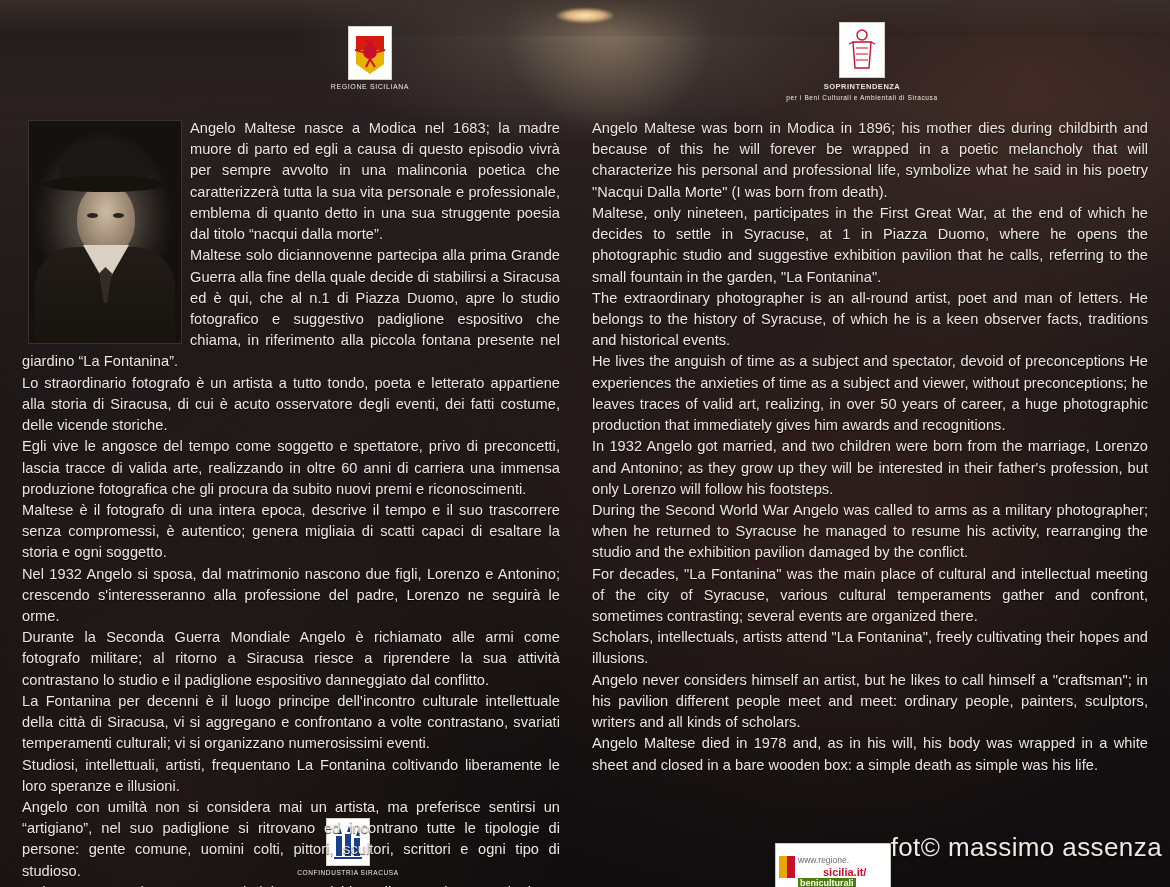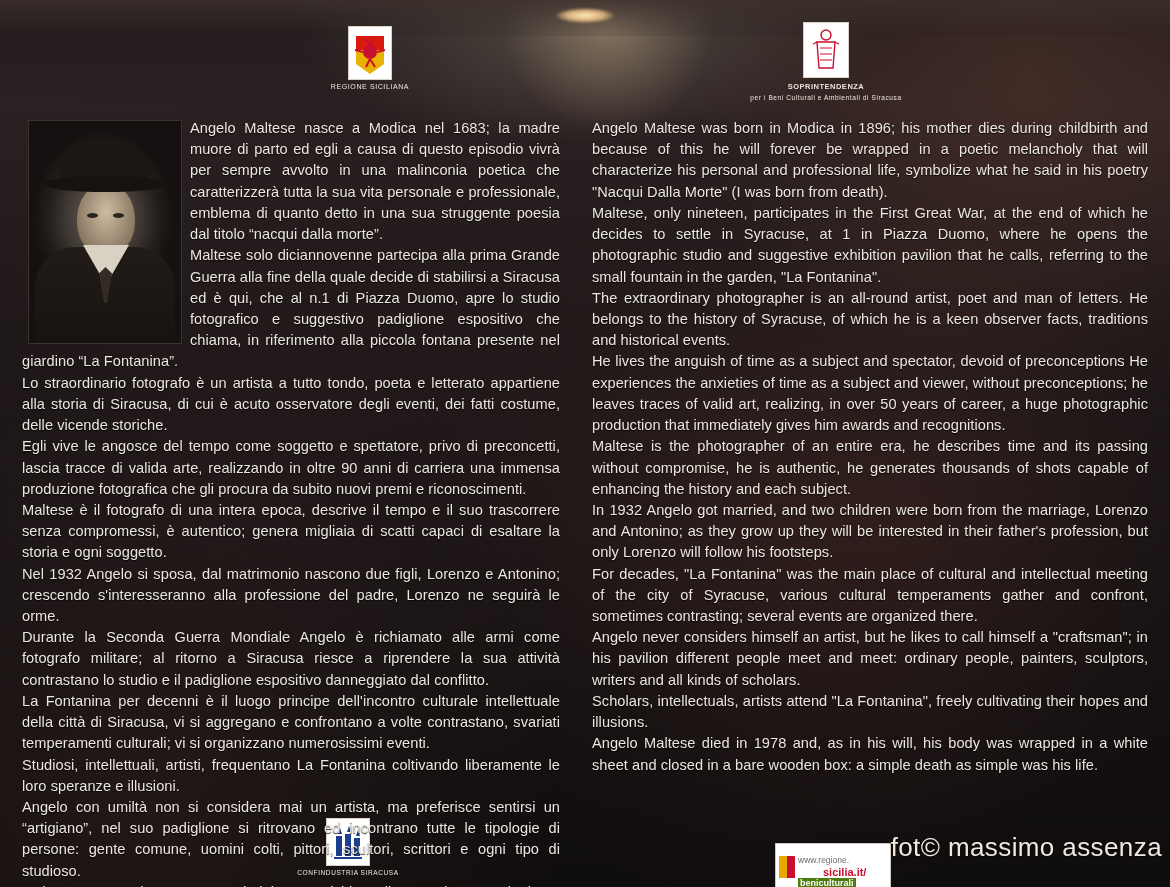--- a/index.html
+++ b/index.html
@@ -72,21 +72,21 @@
     border: 1px solid #d8d2c6;
     margin: 0 auto;
     display: flex;
     align-items: center;
     justify-content: center;
   }
 
   #regione-logo { top: 26px; left: 310px; width: 120px; }
   #regione-logo .logo-box { width: 42px; height: 52px; }
 
-  #soprintendenza-logo { top: 22px; left: 696px; width: 260px; }
+  #soprintendenza-logo { top: 22px; left: 732px; width: 260px; }
   #soprintendenza-logo .logo-box { width: 44px; height: 54px; }
   #soprintendenza-logo .logo-title { font-size: 7.5px; font-weight: bold; letter-spacing: 0.5px; margin-top: 4px; }
 
   #confindustria-logo { top: 818px; left: 288px; width: 120px; }
   #confindustria-logo .logo-box { width: 42px; height: 46px; }
 
   #sicilia-logo { top: 843px; left: 775px; width: 118px; }
 
   
   #portrait {
@@ -278,37 +278,37 @@
     <div class="brim"></div>
     <div class="eye-l"></div>
     <div class="eye-r"></div>
   </div>
 
   <div class="col" id="col-italian">
     <div class="portrait-spacer"></div>
     <p>Angelo Maltese nasce a Modica nel 1683; la madre muore di parto ed egli a causa di questo episodio vivrà per sempre avvolto in una malinconia poetica che caratterizzerà tutta la sua vita personale e professionale, emblema di quanto detto in una sua struggente poesia dal titolo “nacqui dalla morte”.</p>
     <p>Maltese solo diciannovenne partecipa alla prima Grande Guerra alla fine della quale decide di stabilirsi a Siracusa ed è qui, che al n.1 di Piazza Duomo, apre lo studio fotografico e suggestivo padiglione espositivo che chiama, in riferimento alla piccola fontana presente nel giardino “La Fontanina”.</p>
     <p>Lo straordinario fotografo è un artista a tutto tondo, poeta e letterato appartiene alla storia di Siracusa, di cui è acuto osservatore degli eventi, dei fatti costume, delle vicende storiche.</p>
-    <p>Egli vive le angosce del tempo come soggetto e spettatore, privo di preconcetti, lascia tracce di valida arte, realizzando in oltre 90 anni di carriera una immensa produzione fotografica che gli procura da subito nuovi premi e riconoscimenti.</p>
+    <p>Egli vive le angosce del tempo come soggetto e spettatore, privo di preconcetti, lascia tracce di valida arte, realizzando in oltre 60 anni di carriera una immensa produzione fotografica che gli procura da subito nuovi premi e riconoscimenti.</p>
     <p>Maltese è il fotografo di una intera epoca, descrive il tempo e il suo trascorrere senza compromessi, è autentico; genera migliaia di scatti capaci di esaltare la storia e ogni soggetto.</p>
     <p>Nel 1932 Angelo si sposa, dal matrimonio nascono due figli, Lorenzo e Antonino; crescendo s'interesseranno alla professione del padre, Lorenzo ne seguirà le orme.</p>
     <p>Durante la Seconda Guerra Mondiale Angelo è richiamato alle armi come fotografo militare; al ritorno a Siracusa riesce a riprendere la sua attività contrastano lo studio e il padiglione espositivo danneggiato dal conflitto.</p>
     <p>La Fontanina per decenni è il luogo principe dell'incontro culturale intellettuale della città di Siracusa, vi si aggregano e confrontano a volte contrastano, svariati temperamenti culturali; vi si organizzano numerosissimi eventi.</p>
     <p>Studiosi, intellettuali, artisti, frequentano La Fontanina coltivando liberamente le loro speranze e illusioni.</p>
     <p>Angelo con umiltà non si considera mai un artista, ma preferisce sentirsi un “artigiano”, nel suo padiglione si ritrovano ed incontrano tutte le tipologie di persone: gente comune, uomini colti, pittori, scultori, scrittori e ogni tipo di studioso.</p>
     <p>Maltese muore nel 1978 e come da lui stesso richiesto il corpo viene avvolto in un lenzuolo bianco e chiuso in una spoglia cassa di legno: una morte semplice come lo è stata la sua vita.</p>
   </div>
 
   <div class="col" id="col-english">
     <p>Angelo Maltese was born in Modica in 1896; his mother dies during childbirth and because of this he will forever be wrapped in a poetic melancholy that will characterize his personal and professional life, symbolize what he said in his poetry "Nacqui Dalla Morte" (I was born from death).</p>
     <p>Maltese, only nineteen, participates in the First Great War, at the end of which he decides to settle in Syracuse, at 1 in Piazza Duomo, where he opens the photographic studio and suggestive exhibition pavilion that he calls, referring to the small fountain in the garden, "La Fontanina".</p>
     <p>The extraordinary photographer is an all-round artist, poet and man of letters. He belongs to the history of Syracuse, of which he is a keen observer facts, traditions and historical events.</p>
     <p>He lives the anguish of time as a subject and spectator, devoid of preconceptions He experiences the anxieties of time as a subject and viewer, without preconceptions; he leaves traces of valid art, realizing, in over 50 years of career, a huge photographic production that immediately gives him awards and recognitions.</p>
-    <p>Maltese is the photographer of an entire era, he describes time and its passing without compromise, he is authentic, he generates thousands of shots capable of enhancing the history and each subject.</p>
     <p>In 1932 Angelo got married, and two children were born from the marriage, Lorenzo and Antonino; as they grow up they will be interested in their father's profession, but only Lorenzo will follow his footsteps.</p>
+    <p>During the Second World War Angelo was called to arms as a military photographer; when he returned to Syracuse he managed to resume his activity, rearranging the studio and the exhibition pavilion damaged by the conflict.</p>
     <p>For decades, "La Fontanina" was the main place of cultural and intellectual meeting of the city of Syracuse, various cultural temperaments gather and confront, sometimes contrasting; several events are organized there.</p>
+    <p>Scholars, intellectuals, artists attend "La Fontanina", freely cultivating their hopes and illusions.</p>
     <p>Angelo never considers himself an artist, but he likes to call himself a "craftsman"; in his pavilion different people meet and meet: ordinary people, painters, sculptors, writers and all kinds of scholars.</p>
-    <p>Scholars, intellectuals, artists attend "La Fontanina", freely cultivating their hopes and illusions.</p>
     <p>Angelo Maltese died in 1978 and, as in his will, his body was wrapped in a white sheet and closed in a bare wooden box: a simple death as simple was his life.</p>
   </div>
 
   <div id="credit">fot© massimo assenza</div>
 </div>
 
 </body></html>

